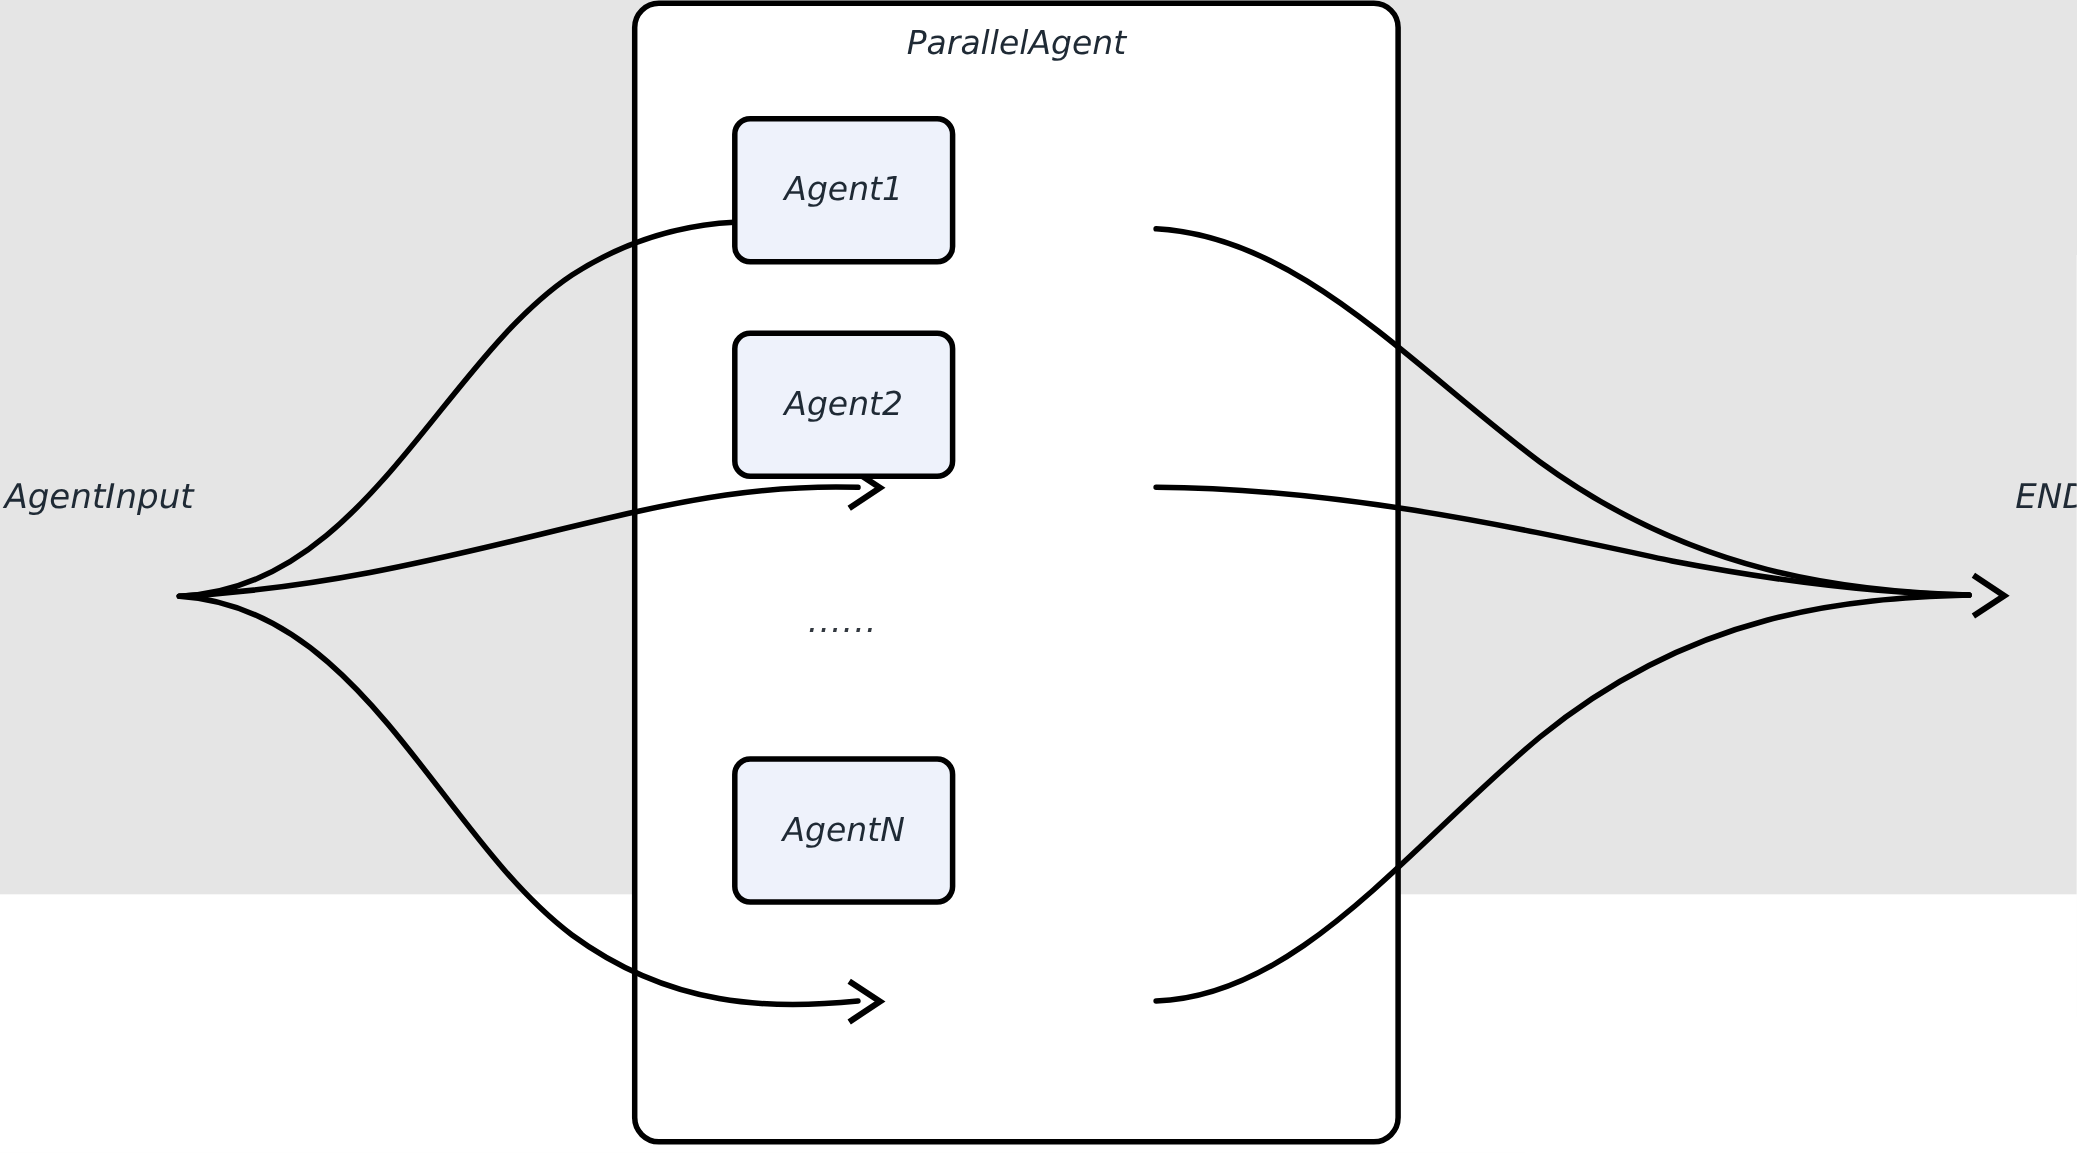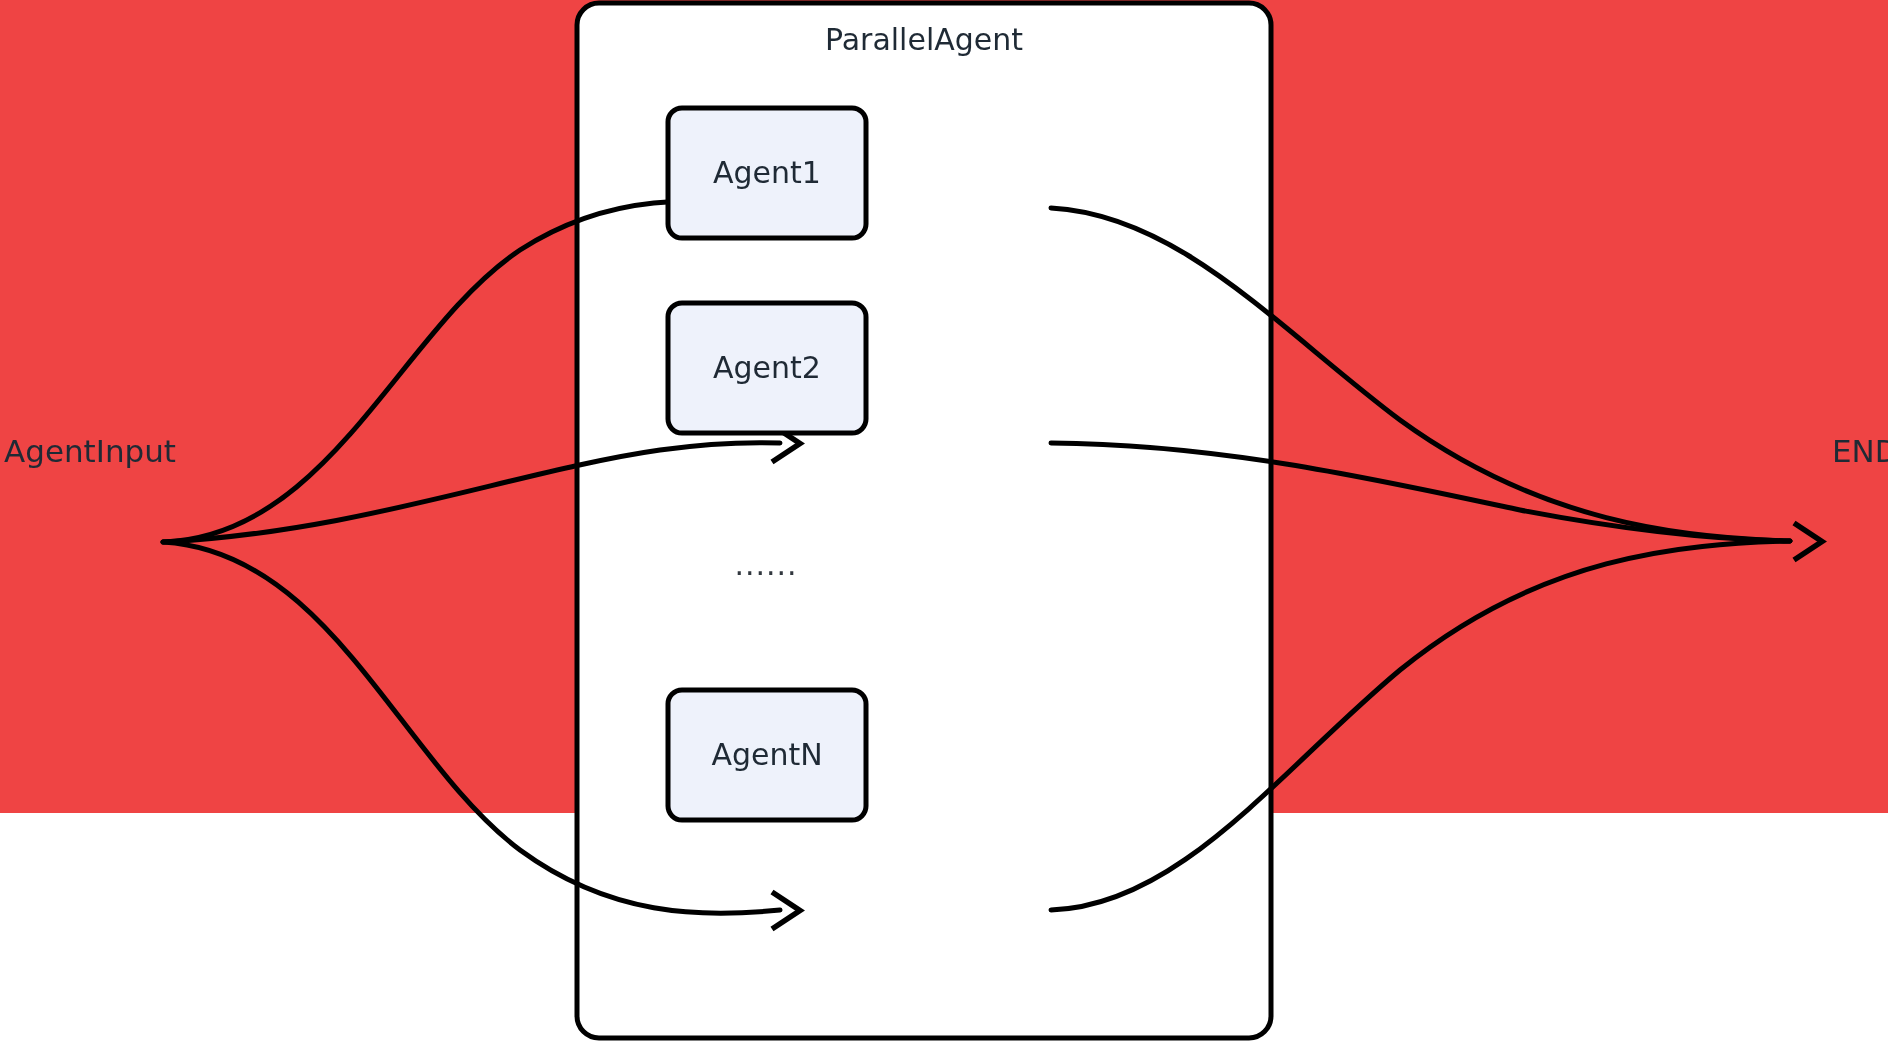--- a/index.html
+++ b/index.html
@@ -11,21 +11,22 @@
   body {
     width: 1888px;
     height: 1048px;
     overflow: hidden;
     font-family: "DejaVu Sans", "Liberation Sans", sans-serif;
   }
   #diagram-root {
     position: relative;
     width: 1888px;
     height: 813px;
-    background: #ef4444;
+    background: #e5e5e5;
+    font-style: italic;
   }
   #diagram-svg {
     position: absolute;
     top: 0;
     left: 0;
     width: 1888px;
     height: 1048px;
     display: block;
   }
   .group-label {

